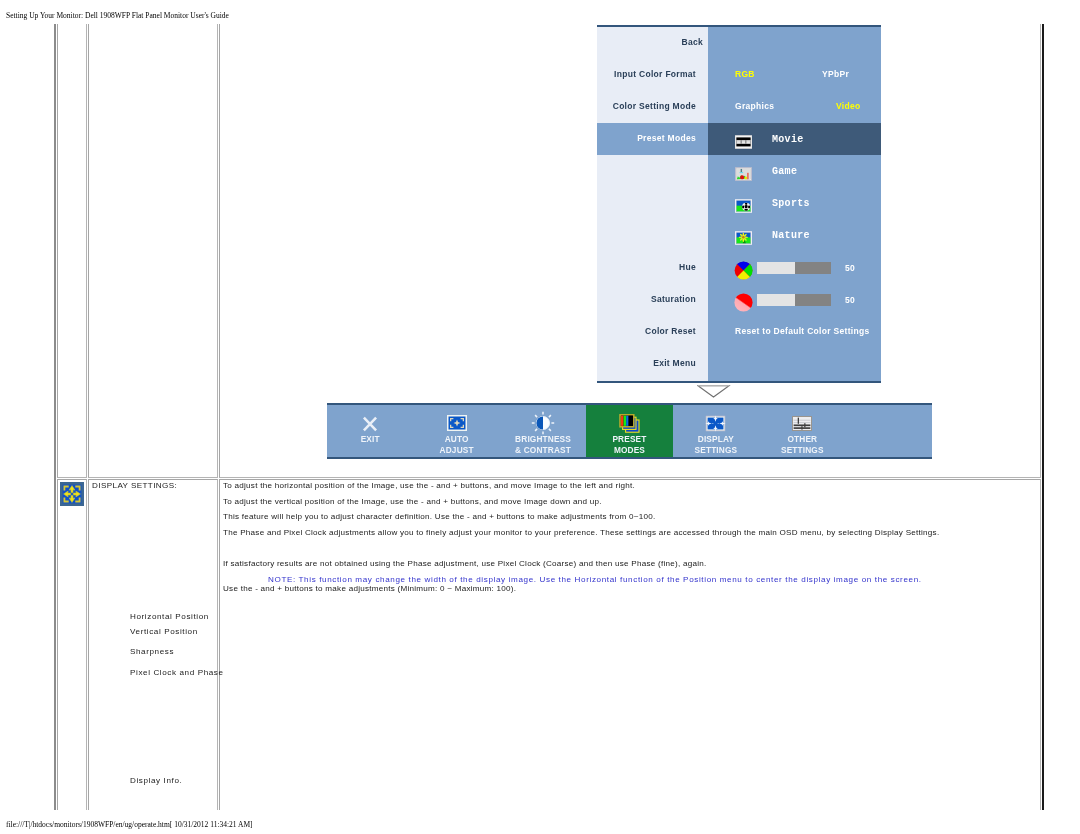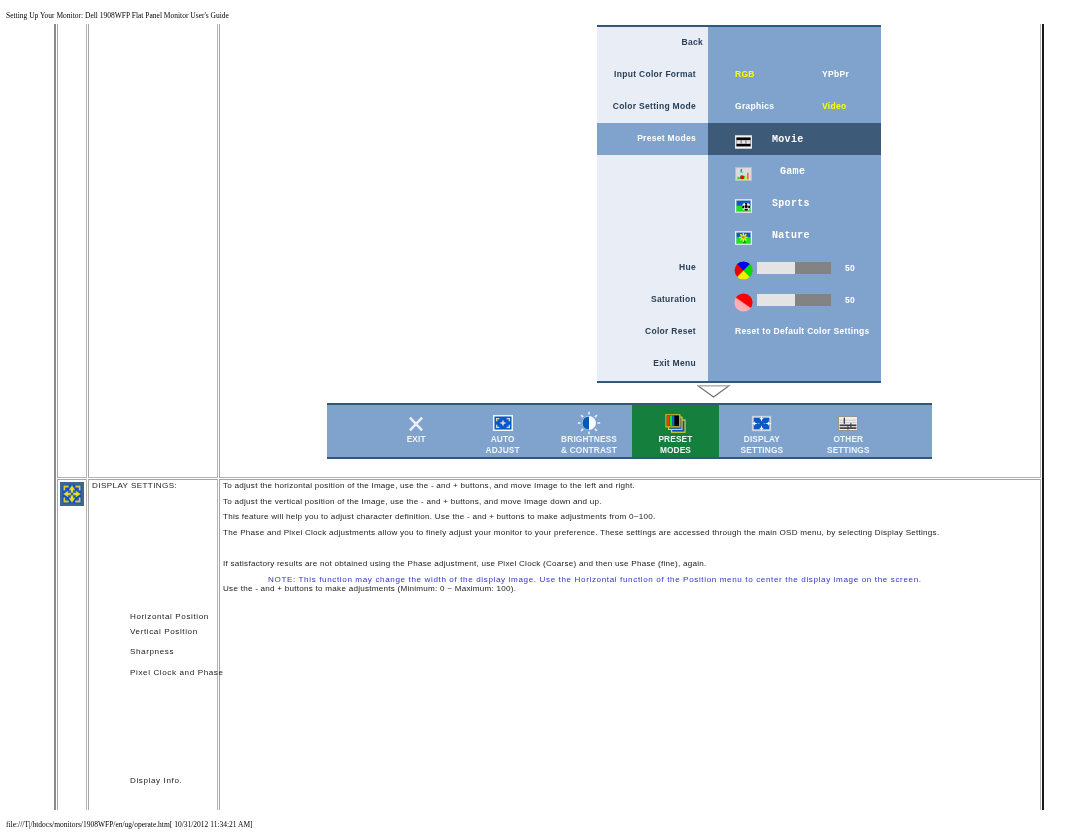--- a/index.html
+++ b/index.html
@@ -34,21 +34,21 @@
 
   .slider{position:absolute;left:160px;width:74px;height:12px;background:#838383;}
   .slider i{display:block;width:38px;height:12px;background:#e4e4e4;}
   .osd-ico{position:absolute;}
   
   #osd-arrow{position:absolute;left:697px;top:384px;}
 
   
   #toolbar{position:absolute;left:327px;top:403px;width:605px;height:56px;background:#7fa3cd;
            border-top:2px solid #33567c;border-bottom:2px solid #33567c;box-sizing:border-box;
-           font-family:"DejaVu Sans",sans-serif;display:flex;padding-left:46px;}
+           font-family:"DejaVu Sans",sans-serif;display:flex;}
   .tb-item{width:86.43px;position:relative;}
   .tb-item.sel{background:#15803d;}
   .tb-ico{position:absolute;left:0;right:0;top:4px;height:28px;display:flex;align-items:center;justify-content:center;}
   .tb-txt{position:absolute;left:0;right:0;top:29px;text-align:center;font-size:8.3px;font-weight:bold;color:#eff4fa;line-height:11px;letter-spacing:0.15px;font-family:"Liberation Sans",sans-serif;}
 
   
   .cell-title{position:absolute;left:92px;top:481px;font-size:8.1px;font-family:"Liberation Sans",sans-serif;color:#1a1a1a;letter-spacing:0.4px;white-space:nowrap;}
   .sub-item{position:absolute;left:93px;font-size:8.1px;font-family:"Liberation Sans",sans-serif;color:#1a1a1a;letter-spacing:0.6px;white-space:nowrap;padding-left:37px;}
   .desc-line{position:absolute;left:223px;font-size:8.1px;font-family:"Liberation Sans",sans-serif;color:#1a1a1a;letter-spacing:0.25px;white-space:nowrap;}
   .desc-note{color:#3333cc;letter-spacing:0.62px;}
@@ -88,25 +88,25 @@
   <div class="osd-lbl" style="top:74px;">Color Setting Mode</div>
   <div class="osd-lbl" style="top:106px;color:#fff;">Preset Modes</div>
   <div class="osd-lbl" style="top:235px;">Hue</div>
   <div class="osd-lbl" style="top:267px;">Saturation</div>
   <div class="osd-lbl" style="top:299px;">Color Reset</div>
   <div class="osd-lbl" style="top:331px;">Exit Menu</div>
 
   <div class="osd-val v-yellow" style="left:138px;top:42px;">RGB</div>
   <div class="osd-val v-white" style="left:225px;top:42px;">YPbPr</div>
   <div class="osd-val v-white" style="left:138px;top:74px;">Graphics</div>
-  <div class="osd-val v-yellow" style="left:225px;top:74px;">Video</div>
+  <div class="osd-val v-yellow" style="left:239px;top:74px;">Video</div>
   <div class="osd-val v-white" style="left:138px;top:299px;">Reset to Default Color Settings</div>
 
   <div class="osd-item" style="left:175px;top:107px;">Movie</div>
-  <div class="osd-item" style="left:175px;top:139px;margin-left:8px;">Game</div>
+  <div class="osd-item" style="left:175px;top:139px;">Game</div>
   <div class="osd-item" style="left:175px;top:171px;">Sports</div>
   <div class="osd-item" style="left:175px;top:203px;">Nature</div>
 
   <div class="osd-val v-white" style="left:248px;top:236px;">50</div>
   <div class="osd-val v-white" style="left:248px;top:268px;">50</div>
 
   <div class="slider" style="top:235px;">
       <i></i>
     </div>
   <div class="slider" style="top:267px;">

